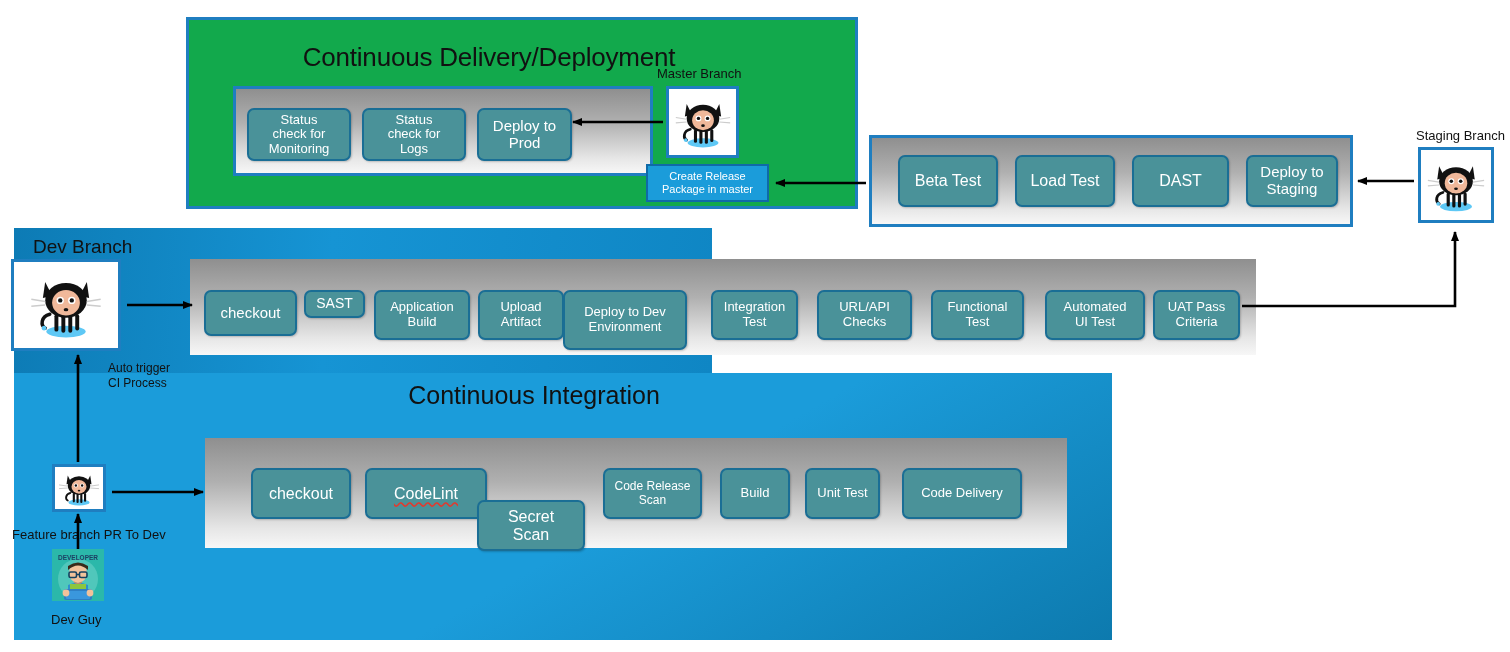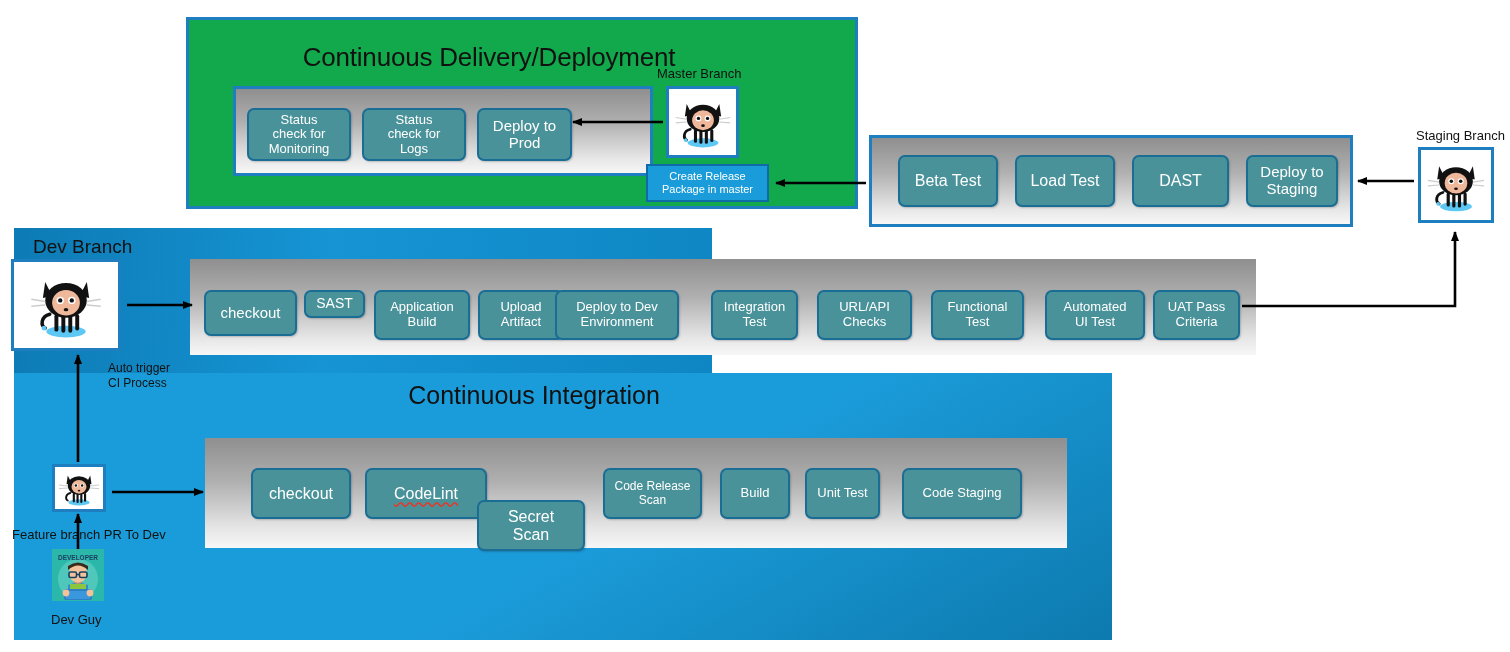--- a/index.html
+++ b/index.html
@@ -238,21 +238,21 @@
     </svg>
   </div>
 
   <div class="panel dev-strip stage-strip">
     <div class="stage" style="left:14px; top:31px; width:93px; height:46px; font-size:15px;">checkout</div>
     <div class="stage" style="left:114px; top:31px; width:61px; height:28px; font-size:14px;">SAST</div>
     <div class="stage" style="left:184px; top:31px; width:96px; height:50px; font-size:13px;">Application
 Build</div>
     <div class="stage" style="left:288px; top:31px; width:86px; height:50px; font-size:13px;">Upload
 Artifact</div>
-    <div class="stage" style="left:365px; top:31px; width:124px; height:50px; font-size:13px;">Deploy to Dev
+    <div class="stage" style="left:373px; top:31px; width:124px; height:60px; font-size:13px;">Deploy to Dev
 Environment</div>
     <div class="stage" style="left:521px; top:31px; width:87px; height:50px; font-size:13px;">Integration
 Test</div>
     <div class="stage" style="left:627px; top:31px; width:95px; height:50px; font-size:13px;">URL/API
 Checks</div>
     <div class="stage" style="left:741px; top:31px; width:93px; height:50px; font-size:13px;">Functional
 Test</div>
     <div class="stage" style="left:855px; top:31px; width:100px; height:50px; font-size:13px;">Automated
 UI Test</div>
     <div class="stage" style="left:963px; top:31px; width:87px; height:50px; font-size:13px;">UAT Pass
@@ -267,21 +267,21 @@
     <div class="stage" style="left:46px; top:30px; width:100px; height:51px; font-size:16px;">checkout</div>
     <div class="stage" style="left:160px; top:30px; width:122px; height:51px; font-size:16px;">
       <span class="spell">CodeLint</span>
     </div>
     <div class="stage" style="left:272px; top:30px; width:108px; height:51px; font-size:16px;margin-top:32px;">Secret
 Scan</div>
     <div class="stage" style="left:398px; top:30px; width:99px; height:51px; font-size:12px;">Code Release
 Scan</div>
     <div class="stage" style="left:515px; top:30px; width:70px; height:51px; font-size:13px;">Build</div>
     <div class="stage" style="left:600px; top:30px; width:75px; height:51px; font-size:13px;">Unit Test</div>
-    <div class="stage" style="left:697px; top:30px; width:120px; height:51px; font-size:13px;">Code Staging</div>
+    <div class="stage" style="left:697px; top:30px; width:120px; height:51px; font-size:13px;">Code Delivery</div>
   </div>
 
   <div class="octo-tile" style="left:52px; top:464px; width:54px; height:48px;">
     <svg width="40" height="40" viewBox="0 0 64 64">
       <ellipse cx="32" cy="55" rx="17" ry="5" fill="#5ec8f5"></ellipse>
       <path d="M14 12 L20 24 L12 26 Z" fill="#111"></path>
       <path d="M50 12 L44 24 L52 26 Z" fill="#111"></path>
       <ellipse cx="32" cy="28" rx="18" ry="15" fill="#111"></ellipse>
       <ellipse cx="32" cy="30" rx="12" ry="11" fill="#f0b89a"></ellipse>
       <circle cx="27" cy="28" r="3.2" fill="#fff"></circle>

